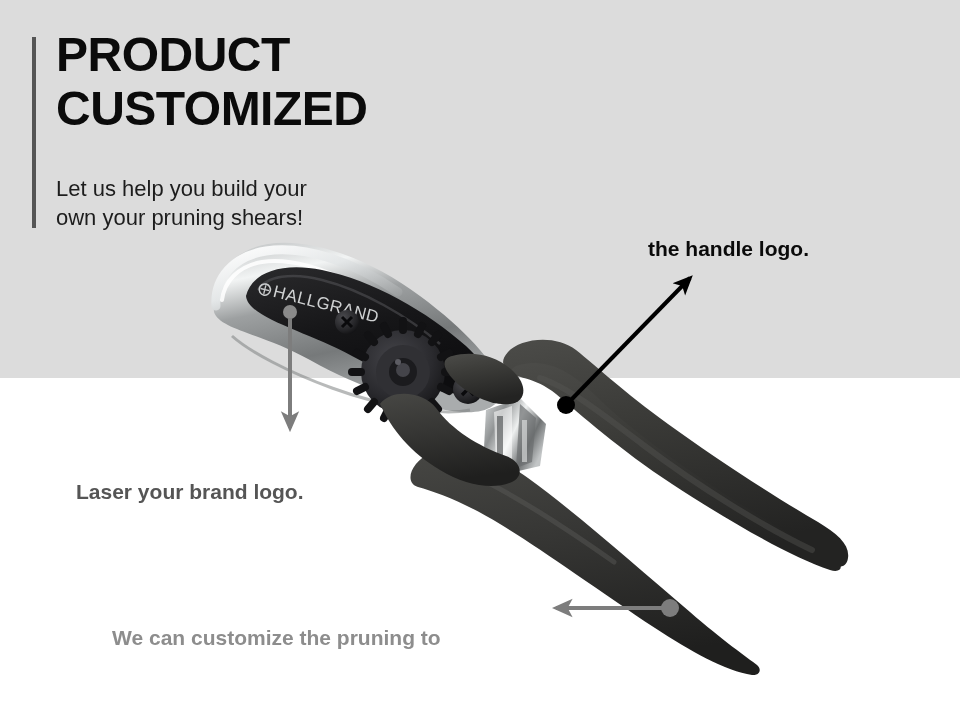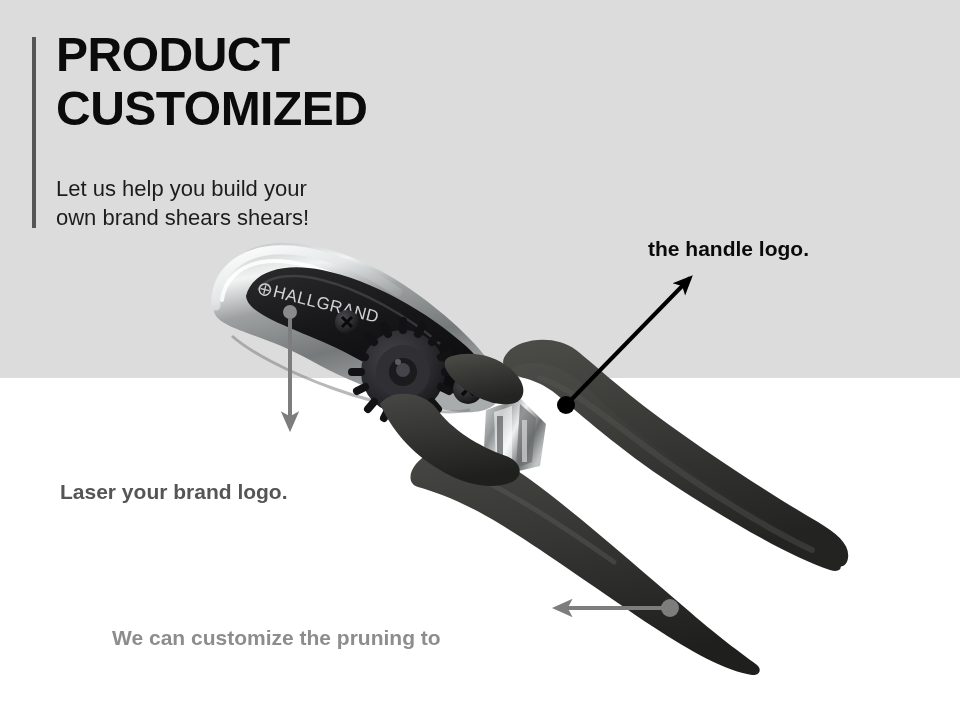--- a/index.html
+++ b/index.html
@@ -71,21 +71,21 @@
     white-space: pre-line;
   }
   .callout-handle {
     left: 648px;
     top: 186px;
     font-size: 21px;
     line-height: 2.0;
     color: #0a0a0a;
   }
   .callout-laser {
-    left: 60px;
+    left: 76px;
     top: 448px;
     font-size: 21px;
     line-height: 1.4;
     color: #555555;
   }
   .callout-material {
     left: 112px;
     top: 564px;
     font-size: 21px;
     line-height: 2.35;
@@ -283,21 +283,21 @@
 
   <div class="accent-bar"></div>
 
   <div class="headline">
     <div>PRODUCT</div>
     <div>CUSTOMIZED</div>
   </div>
 
   <div class="subhead">
     <div>Let us help you build your</div>
-    <div>own brand shears shears!</div>
+    <div>own your pruning shears!</div>
   </div>
 
   <div class="callout callout-handle">
     <div>the handle logo.</div>
   </div>
 
   <div class="callout callout-laser">
     <div>Laser your brand logo.</div>
   </div>
 

